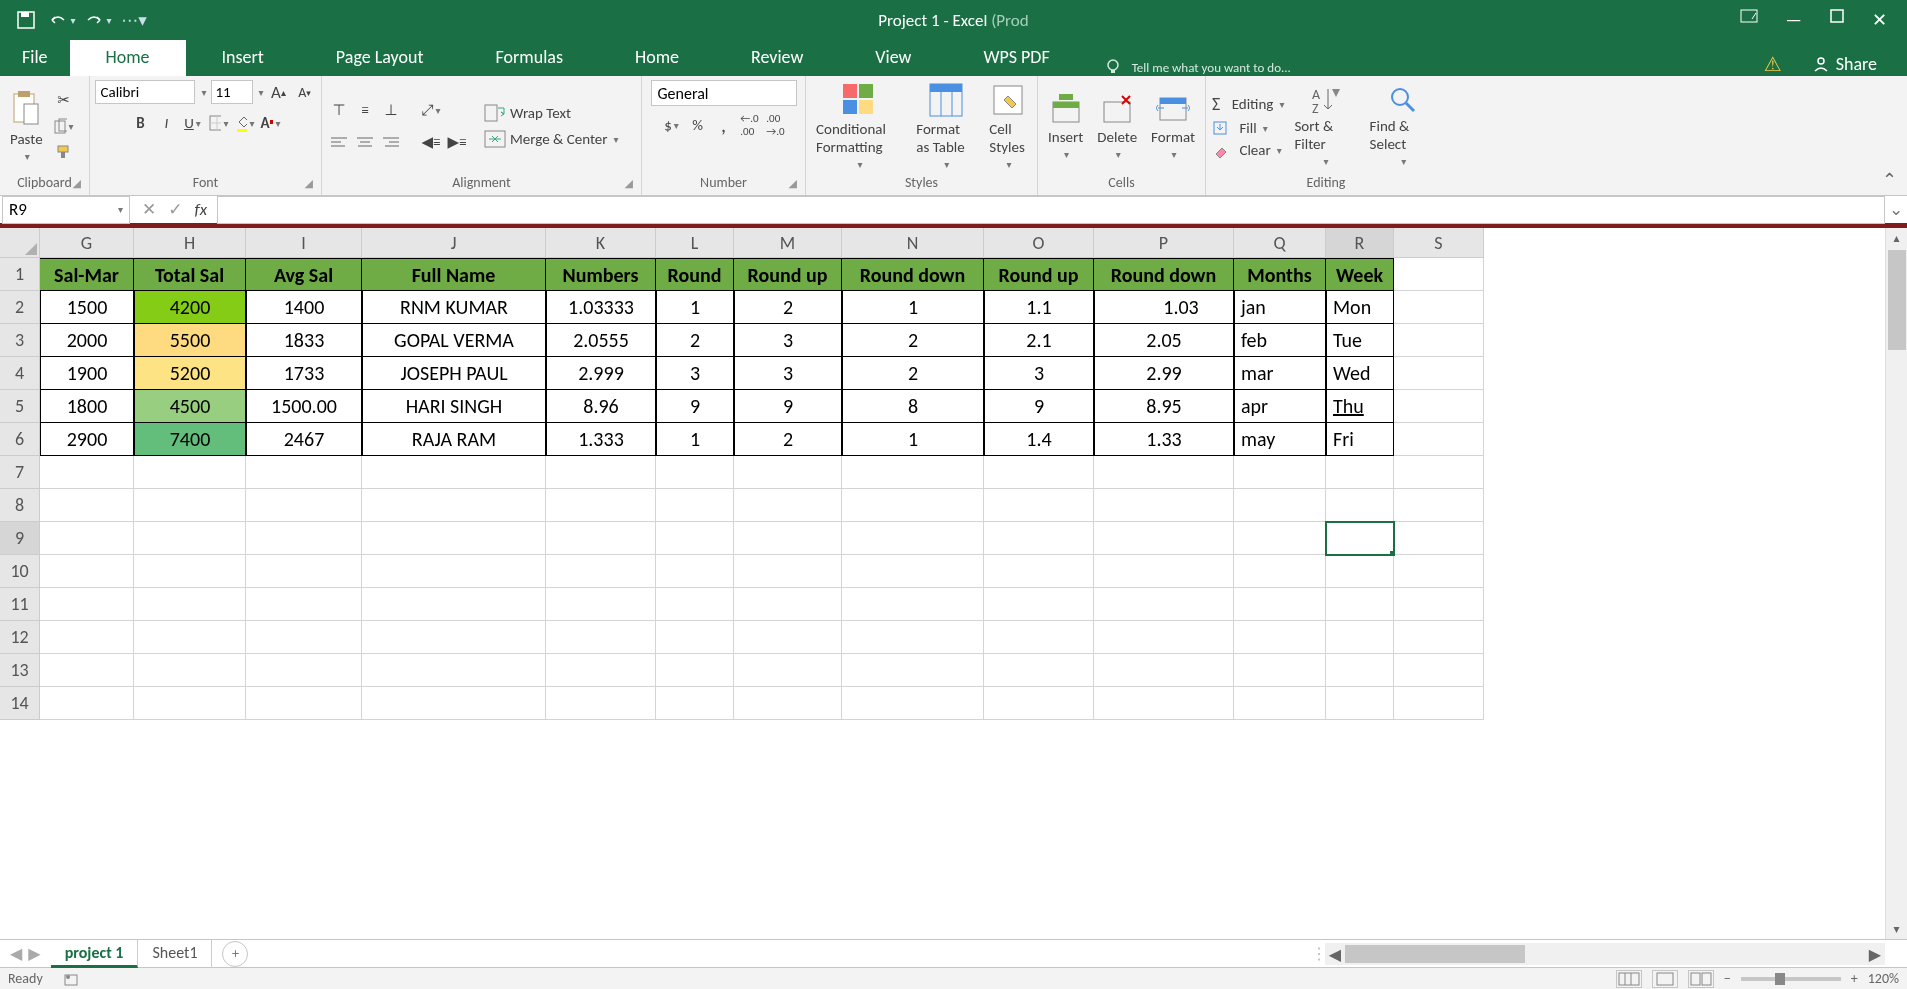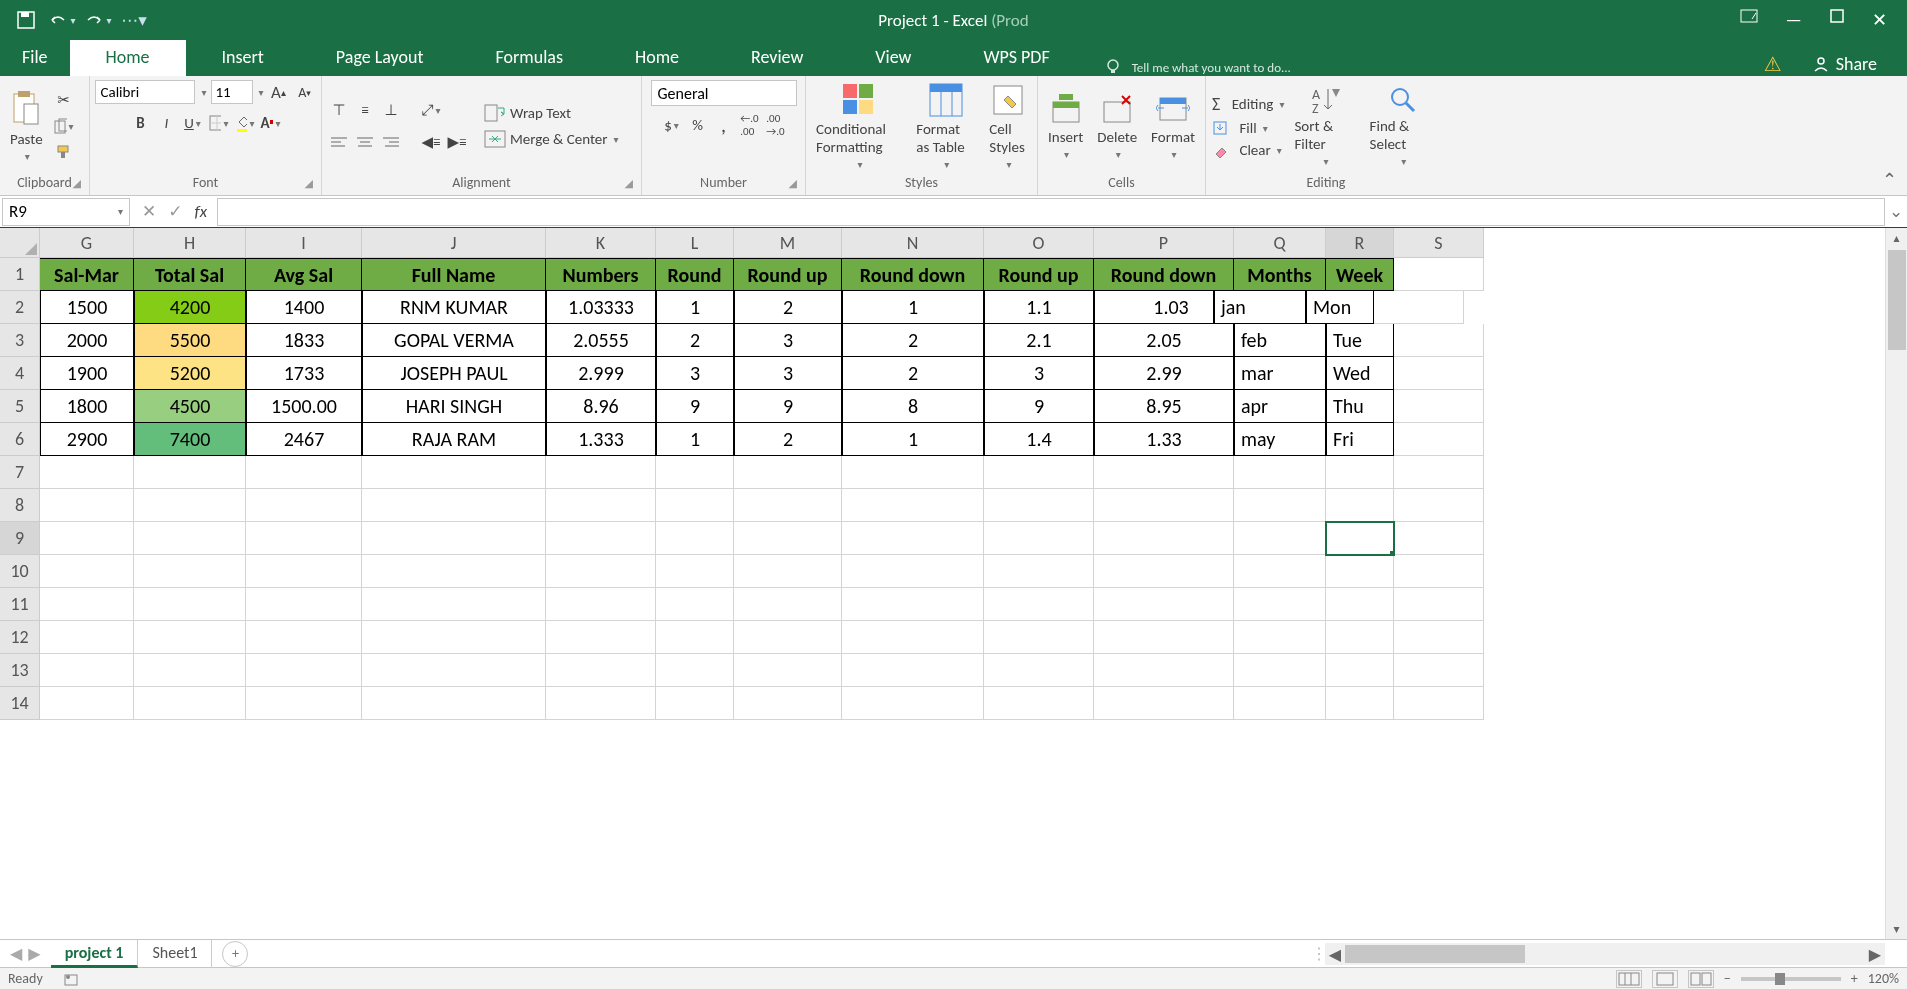--- a/index.html
+++ b/index.html
@@ -33,21 +33,21 @@
 .col { display:flex; flex-direction:column; gap:4px; }
 .row { display:flex; align-items:center; gap:4px; }
 .dd { font-size:10px; margin-left:2px; color:#777;}
 .iconbox { width:22px; height:22px; display:flex; align-items:center; justify-content:center; border:1px solid transparent;}
 input.fontname { width: 100px; height:24px; border:1px solid #c6c6c6; padding:0 4px; font-size:15px;}
 input.fontsize { width: 42px; height:24px; border:1px solid #c6c6c6; padding:0 4px; font-size:15px;}
 .numfmt { width:146px; height:26px; border:1px solid #c6c6c6; padding:0 6px; font-size:16px;}
 .ribbon-collapse { position:absolute; right:10px; bottom:4px; font-size:18px; color:#666; cursor:pointer;}
 
 
-.fbar { height: 32px; display: flex; align-items: center; border-bottom: 1px solid #7f1d1d; font-size: 17px; }
+.fbar { height: 32px; display: flex; align-items: center; border-bottom: 5px solid #7f1d1d; font-size: 17px; }
 .namebox { width: 128px; height: 28px; border: 1px solid #c6c6c6; margin: 0 2px; padding: 0 6px; display:flex; align-items:center; }
 .namebox .dd { margin-left:auto; }
 .fxbtns { display:flex; gap:12px; padding:0 10px; color:#999;}
 .fxinput { flex:1; border:1px solid #c6c6c6; height:28px; padding:0 6px; }
 .fbar .expand { width:22px; text-align:center; color:#777;}
 
 
 .gridwrap { position: relative; height: calc(989px - 40px - 36px - 120px - 32px - 28px - 22px); overflow:hidden;}
 .cornercell { position:absolute; left:0; top:0; width:40px; height:30px; background:#e6e6e6; border-right:1px solid #ccc; border-bottom:1px solid #ccc; display:flex; align-items:flex-end; justify-content:flex-end;}
 .cornercell::after { content:''; border-style:solid; border-width:0 0 12px 12px; border-color:transparent transparent #b0b0b0 transparent; margin:2px;}
@@ -497,21 +497,21 @@
       <div class="cellrow">
         <div class="cell bordall center" style="width: 94px;">1500</div>
         <div class="cell bordall center h4200" style="width: 112px;">4200</div>
         <div class="cell bordall center" style="width: 116px;">1400</div>
         <div class="cell bordall center" style="width: 184px;">RNM  KUMAR</div>
         <div class="cell bordall center" style="width: 110px;">1.03333</div>
         <div class="cell bordall center" style="width: 78px;">1</div>
         <div class="cell bordall center" style="width: 108px;">2</div>
         <div class="cell bordall center" style="width: 142px;">1</div>
         <div class="cell bordall center" style="width: 110px;">1.1</div>
-        <div class="cell bordall center" style="width: 120px; padding-left: 40px;">1.03</div>
+        <div class="cell bordall center" style="width: 140px; padding-left: 40px;">1.03</div>
         <div class="cell bordall left" style="width: 92px;">jan</div>
         <div class="cell bordall left" style="width: 68px;">Mon</div>
         <div class="cell" style="width: 90px;"></div>
       </div>
       <div class="cellrow">
         <div class="cell bordall center" style="width: 94px;">2000</div>
         <div class="cell bordall center h5500" style="width: 112px;">5500</div>
         <div class="cell bordall center" style="width: 116px;">1833</div>
         <div class="cell bordall center" style="width: 184px;">GOPAL  VERMA</div>
         <div class="cell bordall center" style="width: 110px;">2.0555</div>
@@ -544,21 +544,21 @@
         <div class="cell bordall center h4500" style="width: 112px;">4500</div>
         <div class="cell bordall center" style="width: 116px;">1500.00</div>
         <div class="cell bordall center" style="width: 184px;">HARI  SINGH</div>
         <div class="cell bordall center" style="width: 110px;">8.96</div>
         <div class="cell bordall center" style="width: 78px;">9</div>
         <div class="cell bordall center" style="width: 108px;">9</div>
         <div class="cell bordall center" style="width: 142px;">8</div>
         <div class="cell bordall center" style="width: 110px;">9</div>
         <div class="cell bordall center" style="width: 140px;">8.95</div>
         <div class="cell bordall left" style="width: 92px;">apr</div>
-        <div class="cell bordall left" style="width: 68px;">Thu</div>
+        <div class="cell bordall left" style="width: 68px; text-decoration: underline;">Thu</div>
         <div class="cell" style="width: 90px;"></div>
       </div>
       <div class="cellrow">
         <div class="cell bordall center" style="width: 94px;">2900</div>
         <div class="cell bordall center h7400" style="width: 112px;">7400</div>
         <div class="cell bordall center" style="width: 116px;">2467</div>
         <div class="cell bordall center" style="width: 184px;">RAJA  RAM</div>
         <div class="cell bordall center" style="width: 110px;">1.333</div>
         <div class="cell bordall center" style="width: 78px;">1</div>
         <div class="cell bordall center" style="width: 108px;">2</div>

